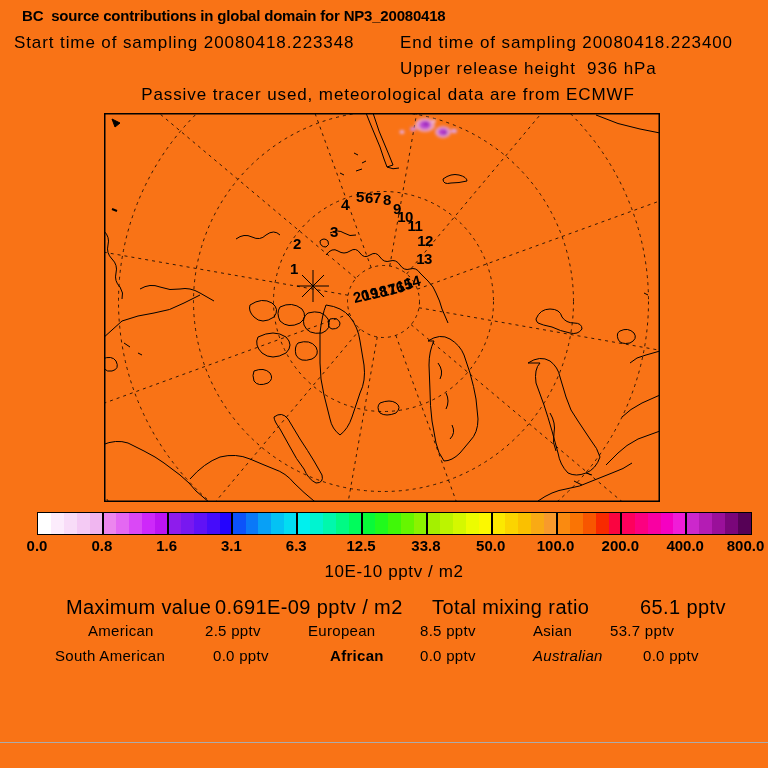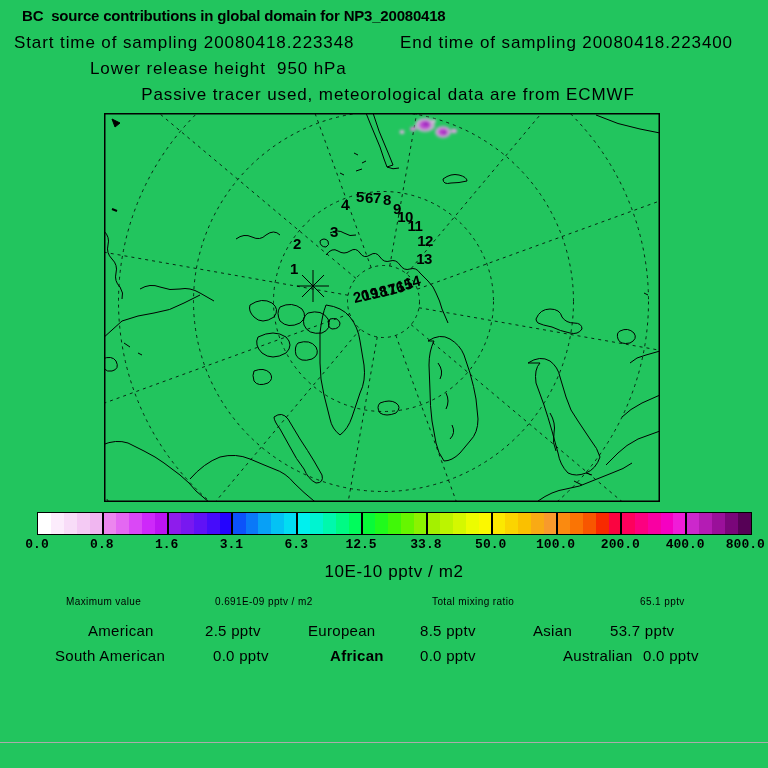--- a/index.html
+++ b/index.html
@@ -1,47 +1,47 @@
 <!DOCTYPE html>
 <html><head>
 <meta charset="utf-8">
 <style>
   html,body{margin:0;padding:0;background:#fff;}
-  .page{position:relative;width:768px;height:768px;background:#22c55e;overflow:hidden;
+  .page{position:relative;width:768px;height:768px;background:#f97316;overflow:hidden;
         font-family:"Liberation Sans",sans-serif;color:#000;}
   .abs{position:absolute;white-space:pre;}
   .title{font-weight:bold;font-size:15px;letter-spacing:-0.2px;}
   .sub{font-size:17px;letter-spacing:0.9px;}
   .centered{transform:translateX(-50%);}
   
   #map-area{position:absolute;left:104px;top:113px;width:556px;height:389px;}
   #map-svg{position:absolute;left:0;top:0;}
   .traj-label{position:absolute;font-weight:bold;font-size:15px;letter-spacing:-0.5px;line-height:1;}
   
   #colorbar{position:absolute;left:37px;top:512px;width:713px;height:21px;
             border:1.6px solid #000;display:flex;box-sizing:content-box;}
   #colorbar .cell{flex:1 1 0;}
   .cb-div{position:absolute;top:-1px;bottom:-1px;width:2px;background:#000;}
   #cb-ticks{position:absolute;left:37px;top:537px;width:713px;height:20px;}
-  #cb-ticks span{position:absolute;font-weight:bold;font-size:13px;transform:translateX(-50%);font-family:Liberation Mono, monospace;}
+  #cb-ticks span{position:absolute;font-weight:bold;font-size:15px;transform:translateX(-50%);}
   .unit{font-size:17px;letter-spacing:0.6px;}
   
-  .r1{font-size:10px;letter-spacing:0.4px;}
+  .r1{font-size:20px;letter-spacing:0.4px;}
   .r2{font-size:15px;letter-spacing:0.3px;}
   .botline{position:absolute;left:0;top:742px;width:768px;height:1px;background:#ababab;}
 </style>
 </head>
 <body>
 
 <div class="page">
 
   <div class="abs title" style="left:22px;top:7px;">BC  source contributions in global domain for NP3_20080418</div>
   <div class="abs sub" style="left:14px;top:33px;">Start time of sampling 20080418.223348</div>
   <div class="abs sub" style="left:400px;top:33px;">End time of sampling 20080418.223400</div>
-  <div class="abs sub" style="left:90px;top:59px;">Lower release height  950 hPa</div>
+  <div class="abs sub" style="left:400px;top:59px;">Upper release height  936 hPa</div>
   <div class="abs sub centered" style="left:388px;top:85px;">Passive tracer used, meteorological data are from ECMWF</div>
 
   <div id="map-area">
     <svg id="map-svg" width="556" height="389" viewBox="0 0 556 389">
       <defs>
         <clipPath id="mapclip">
             <rect x="1" y="1" width="554" height="387"></rect>
           </clipPath>
         <filter id="plumeblur" x="-50%" y="-50%" width="200%" height="200%">
           <feGaussianBlur stdDeviation="1.6"></feGaussianBlur>
@@ -259,17 +259,17 @@
   <div class="abs r2" style="left:205px;top:622px;">2.5 pptv</div>
   <div class="abs r2" style="left:308px;top:622px;">European</div>
   <div class="abs r2" style="left:420px;top:622px;">8.5 pptv</div>
   <div class="abs r2" style="left:533px;top:622px;">Asian</div>
   <div class="abs r2" style="left:610px;top:622px;">53.7 pptv</div>
 
   <div class="abs r2" style="left:55px;top:647px;">South American</div>
   <div class="abs r2" style="left:213px;top:647px;">0.0 pptv</div>
   <div class="abs r2" style="left:330px;top:647px;font-weight:bold;">African</div>
   <div class="abs r2" style="left:420px;top:647px;">0.0 pptv</div>
-  <div class="abs r2" style="left:563px;top:647px;">Australian</div>
+  <div class="abs r2" style="left:533px;top:647px;font-style:italic;">Australian</div>
   <div class="abs r2" style="left:643px;top:647px;">0.0 pptv</div>
 
   <div class="botline"></div>
 </div>
 
 </body></html>

